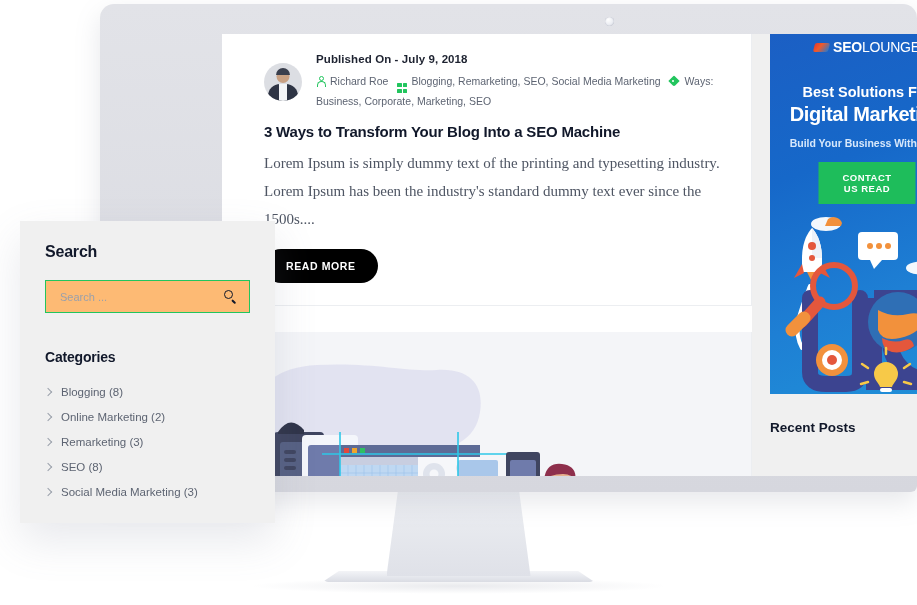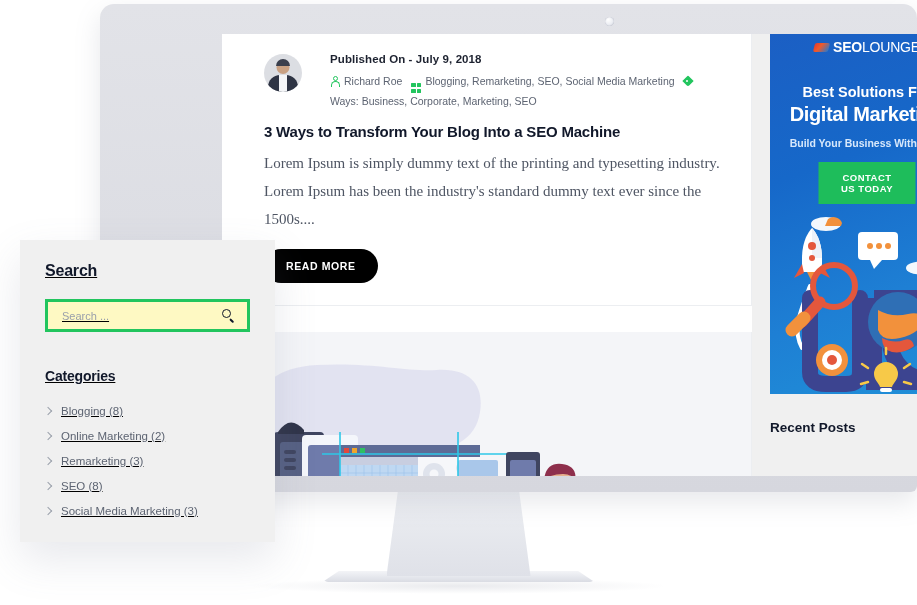--- a/index.html
+++ b/index.html
@@ -52,21 +52,21 @@
   .site-main{width:530px;padding:0;}
   .site-aside{width:242px;background:#f0f0f0;}
 
   .post-card{
     background:#fff;border:1px solid #eceef1;border-top:none;border-left:none;
     box-sizing:border-box;
   }
   .post-card.first{border-top:none;}
   .post-inner{padding:18px 30px 22px 42px;}
 
-  .post-head{display:flex;gap:28px;align-items:flex-start;}
+  .post-head{display:flex;gap:14px;align-items:center;}
   .avatar{
     width:38px;height:38px;border-radius:50%;flex:0 0 38px;margin-top:2px;
     background:#dcdee3;position:relative;overflow:hidden;
   }
   .av-head{position:absolute;left:50%;top:7px;transform:translateX(-50%);
     width:13px;height:13px;border-radius:50%;background:#c9a183;}
   .av-hair{position:absolute;left:50%;top:5px;transform:translateX(-50%);
     width:14px;height:7px;border-radius:7px 7px 0 0;background:#3a3f4d;}
   .av-body{position:absolute;left:50%;top:21px;transform:translateX(-50%);
     width:30px;height:19px;border-radius:12px 12px 0 0;background:#2e3444;}
@@ -130,28 +130,28 @@
   .ad-cta{position:absolute;top:128px;left:50%;transform:translateX(-50%);
     background:#1ebd5b;color:#fff;border:none;cursor:pointer;
     font-size:9.5px;font-weight:700;letter-spacing:.5px;padding:10px 16px;}
   .ad-art{position:absolute;left:0;top:168px;width:194px;height:192px;}
 
   .recent-wrap{padding:26px 0 0 18px;}
   .recent-title{font-size:13.5px;font-weight:700;color:#11182a;}
 
   
   .float-panel{
-    position:absolute;left:20px;top:240px;width:255px;height:302px;
-    background:#f0f0f0;box-shadow:0 18px 40px rgba(110,118,140,.16);text-decoration:underline;
+    position:absolute;left:20px;top:221px;width:255px;height:302px;
+    background:#f0f0f0;box-shadow:0 18px 40px rgba(110,118,140,.16);
   }
   .fp-inner{padding:22px 25px;}
   .fp-title{font-size:16px;font-weight:700;color:#11182a;letter-spacing:-.2px;}
   .fp-search{
-    margin-top:19px;height:33px;background:#fef9c3;display:flex;align-items:center;
-    padding:0 12px;border:3px solid #22c55e;box-sizing:border-box;
+    margin-top:19px;height:33px;background:#fdba74;display:flex;align-items:center;
+    padding:0 12px;border:1px solid #22c55e;box-sizing:border-box;
   }
   .fp-search input{
     flex:1;border:none;outline:none;background:transparent;
     font-family:"Liberation Sans",sans-serif;font-size:11px;color:#4e5563;
   }
   .fp-search input::placeholder{color:#9aa0ab;}
   .sicon{width:13px;height:13px;position:relative;flex:0 0 13px;cursor:pointer;}
   .sicon:before{content:"";position:absolute;left:0;top:0;width:9px;height:9px;
     border:1.8px solid #11182a;border-radius:50%;box-sizing:border-box;}
   .sicon:after{content:"";position:absolute;left:8px;top:8.5px;width:5px;height:1.8px;
@@ -276,21 +276,21 @@
         </div>
 
         <div class="site-aside">
           <div class="ad-banner">
             <div class="ad-logo">
               <span class="mark"><i></i></span><span>SEO</span><span class="lt">LOUNGE</span>
             </div>
             <div class="ad-l1">Best Solutions For</div>
             <div class="ad-l2">Digital Marketing</div>
             <div class="ad-l3">Build Your Business With Easy</div>
-            <button class="ad-cta">CONTACT US TODAY</button>
+            <button class="ad-cta">CONTACT US READ</button>
 
             <div class="ad-art">
               <svg width="194" height="192" viewBox="0 0 194 192" xmlns="http://www.w3.org/2000/svg">
                 <g fill="#ffffff" opacity=".95">
                   <ellipse cx="56" cy="22" rx="15" ry="7"></ellipse>
                     <ellipse cx="150" cy="66" rx="14" ry="6.5"></ellipse>
                 </g>
                 <g fill="#f2913c">
                   <path d="M58 17 a9 9 0 0 1 14 4 l-1 3 h-16 Z"></path>
                   <path d="M152 61 a8 8 0 0 1 13 4 l-1 3 h-14 Z"></path>

